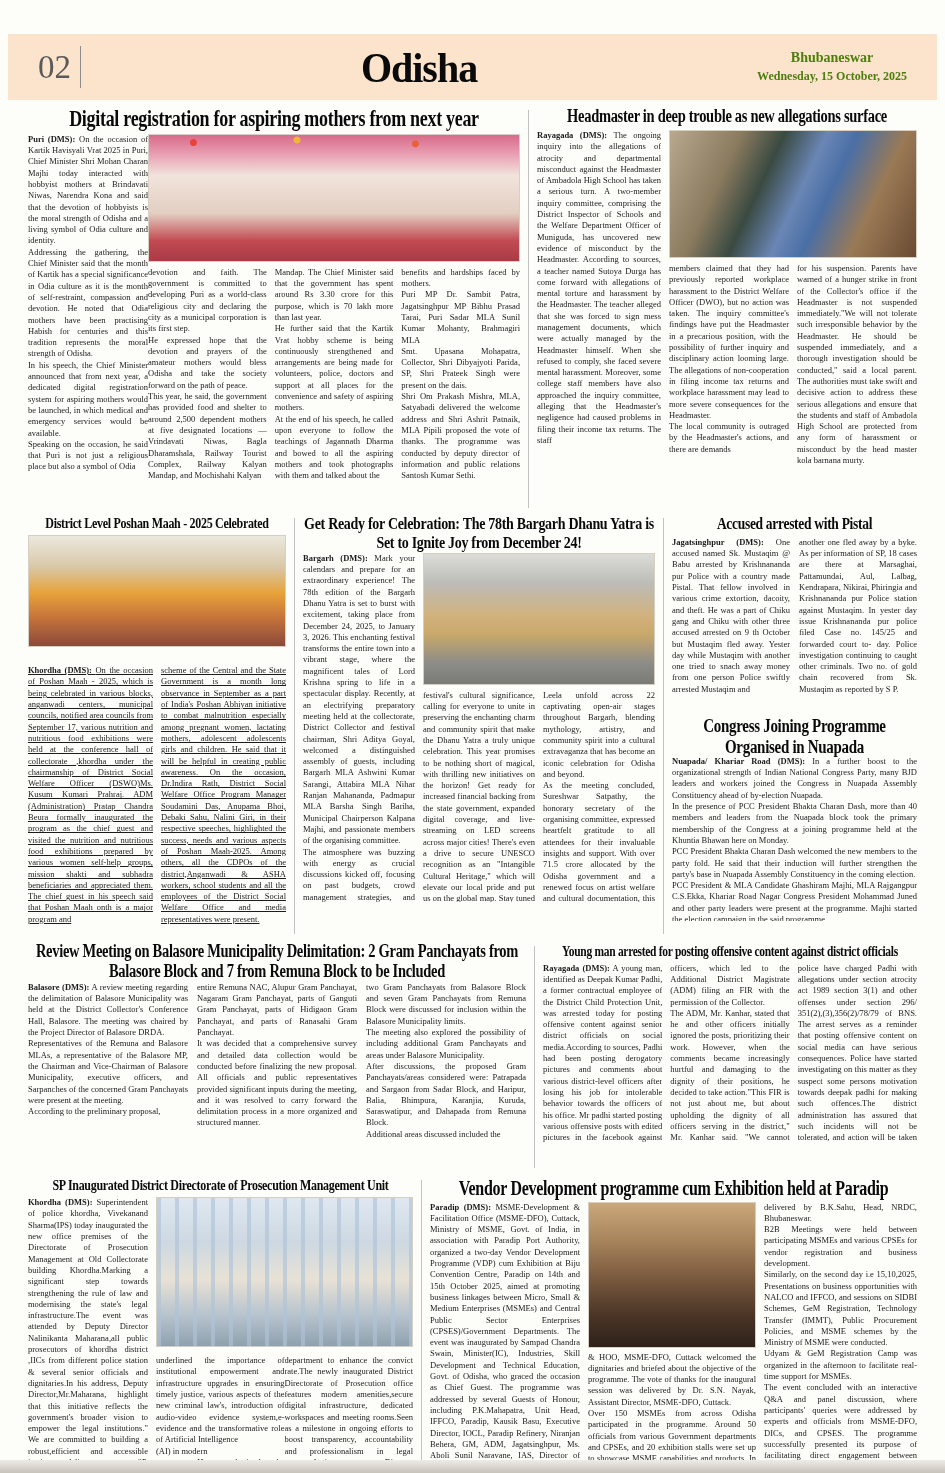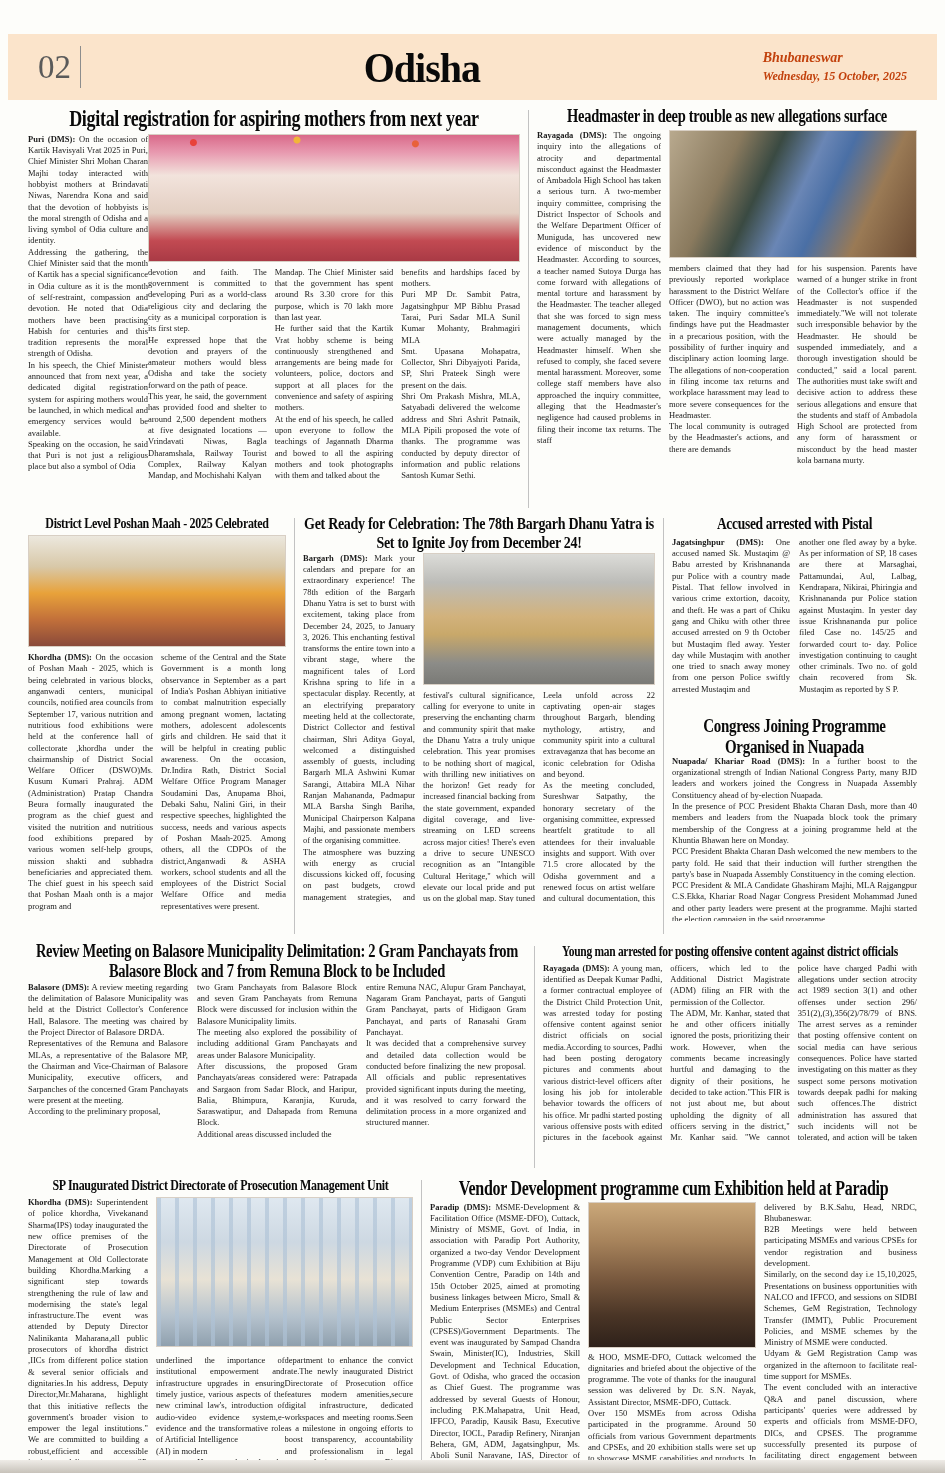--- a/index.html
+++ b/index.html
@@ -5,21 +5,21 @@
   html,body{margin:0;padding:0;background:#e9e9e9;}
   .page{position:relative;width:945px;height:1473px;margin:0 auto;background:#fdfdfa;overflow:hidden;
         font-family:"Liberation Serif",serif;color:#1c1c1c;}
   
   .masthead{position:absolute;left:8px;right:8px;top:34px;height:66px;background:var(--header-bg,#fbe4cb);
             display:flex;align-items:center;justify-content:space-between;padding:0 30px;box-sizing:border-box;}
   .mh-left{display:flex;align-items:flex-end;flex-direction:column;}
   .page-no{font-size:33px;color:#5a5a5a;line-height:1;padding-right:9px;border-right:1.5px solid #8d8d8d;height:42px;display:flex;align-items:center;}
   .brand{font-size:29px;font-weight:700;color:var(--brand-green,#1b4a3b);padding-left:10px;letter-spacing:.3px;}
   .section-title{font-size:40px;font-weight:700;color:#0a0a0a;letter-spacing:-1px;transform:scaleY(1.08);}
-  .mh-right{text-align:left;color:#c2410c;font-style:italic;}
+  .mh-right{text-align:center;color:#4d7c0f;}
   .mh-city{font-weight:700;font-size:14px;}
   .mh-date{font-weight:700;font-size:12px;margin-top:3px;}
   
   .content{position:absolute;left:28px;top:108px;width:889px;}
   .hl{font-weight:700;text-align:center;color:#0a0a0a;margin:0 0 6px;line-height:1.1;letter-spacing:-.3px;
       transform:scaleY(1.25);transform-origin:50% 20%;}
   .col,.wide{font-size:8.5px;line-height:11.3px;text-align:justify;white-space:pre-line;overflow:hidden;color:#1b1b1b;}
   .lead{font-weight:700;}
   .row{display:flex;}
   .vrule{width:1px;background:#c2c2c2;flex:0 0 1px;margin:2px 0;}
@@ -41,21 +41,21 @@
   .a-headmaster .hl{font-size:14.5px;}
   .a-headmaster .tall{width:124px;flex:0 0 124px;height:380px;margin-right:8px;}
   .p-headmaster{height:128px;background:
      linear-gradient(115deg,#b8a98e 0%,#8a7a5e 24%,#3a4a42 38%,#6a86b5 52%,#4a6fa5 62%,#9a7a55 78%,#6a4a32 100%);}
   
   .s2{height:420px;margin-bottom:8px;gap:8px;}
   .a-poshan{width:258px;flex:0 0 258px;}
   .a-poshan .hl{font-size:12px;}
   .p-poshan{height:112px;background:
      linear-gradient(180deg,#ece8de 0%,#d8c8a8 28%,#e8a23a 52%,#c2703a 76%,#8a4a3a 100%);}
-  .a-poshan .cols{gap:8px;margin-top:5px;}
+  .a-poshan .cols{gap:8px;margin-top:18px;text-decoration:underline;}
   .a-poshan .cols .col{flex:1;height:268px;}
   .a-bargarh{width:352px;flex:0 0 352px;}
   .a-bargarh .hl{font-size:14px;}
   .a-bargarh .tall{width:112px;flex:0 0 112px;height:352px;margin-right:8px;}
   .p-bargarh{height:132px;background:
      linear-gradient(180deg,#dcdcd8 0%,#bcbcb8 22%,#d2b27c 48%,#c8a86a 62%,#8c8c88 84%,#7a7a76 100%);}
   .a-bargarh .cols{gap:8px;margin-top:5px;}
   .a-bargarh .cols .col{flex:1;height:212px;}
   .a-right2{flex:1;display:flex;flex-direction:column;}
   .a-pistal .hl{font-size:13.5px;}
@@ -200,26 +200,26 @@
       </div>
     </section>
 
     <section class="s3">
       <article class="a-balasore">
         <h1 class="hl">Review Meeting on Balasore Municipality Delimitation: 2 Gram Panchayats from Balasore Block and 7 from Remuna Block to be Included</h1>
         <div class="row cols">
           <div class="col"><span class="lead">Balasore (DMS):</span> <span>A review meeting regarding the delimitation of Balasore Municipality was held at the District Collector's Conference Hall, Balasore. The meeting was chaired by the Project Director of Balasore DRDA.
 Representatives of the Remuna and Balasore MLAs, a representative of the Balasore MP, the Chairman and Vice-Chairman of Balasore Municipality, executive officers, and Sarpanches of the concerned Gram Panchayats were present at the meeting.
 According to the preliminary proposal,</span></div>
+          <div class="col">entire Remuna NAC, Alupur Gram Panchayat, Nagaram Gram Panchayat, parts of Ganguti Gram Panchayat, parts of Hidigaon Gram Panchayat, and parts of Ranasahi Gram Panchayat.
+It was decided that a comprehensive survey and detailed data collection would be conducted before finalizing the new proposal. All officials and public representatives provided significant inputs during the meeting, and it was resolved to carry forward the delimitation process in a more organized and structured manner.</div>
           <div class="col">two Gram Panchayats from Balasore Block and seven Gram Panchayats from Remuna Block were discussed for inclusion within the Balasore Municipality limits.
 The meeting also explored the possibility of including additional Gram Panchayats and areas under Balasore Municipality.
 After discussions, the proposed Gram Panchayats/areas considered were: Patrapada and Sargaon from Sadar Block, and Haripur, Balia, Bhimpura, Karanjia, Kuruda, Saraswatipur, and Dahapada from Remuna Block.
 Additional areas discussed included the</div>
-          <div class="col">entire Remuna NAC, Alupur Gram Panchayat, Nagaram Gram Panchayat, parts of Ganguti Gram Panchayat, parts of Hidigaon Gram Panchayat, and parts of Ranasahi Gram Panchayat.
-It was decided that a comprehensive survey and detailed data collection would be conducted before finalizing the new proposal. All officials and public representatives provided significant inputs during the meeting, and it was resolved to carry forward the delimitation process in a more organized and structured manner.</div>
         </div>
       </article>
       <div class="vrule"></div>
       <article class="a-young">
         <h1 class="hl">Young man arrested for posting offensive content against district officials</h1>
         <div class="row cols">
           <div class="col"><span class="lead">Rayagada (DMS):</span> <span>A young man, identified as Deepak Kumar Padhi, a former contractual employee of the District Child Protection Unit, was arrested today for posting offensive content against senior district officials on social media.According to sources, Padhi had been posting derogatory pictures and comments about various district-level officers after losing his job for intolerable behavior towards the officers of his office.  Mr padhi started posting various offensive posts with edited pictures in the facebook  against vaious officas including ex-collector of rayagada panil patwari, ADM Nihar Ranjan Kanhar and other</span></div>
           <div class="col">officers, which led to the Additional District Magistrate (ADM) filing an FIR with the permission of the Collector.
 The ADM, Mr. Kanhar, stated that he and other officers initially ignored the posts, prioritizing their work. However, when the comments became increasingly hurtful and damaging to the dignity of their positions, he decided to take action."This FIR is not just about me, but about upholding the dignity of all officers serving in the district," Mr. Kanhar said. "We cannot allow individuals to undermine the authority of the administration through such malicious posts."The</div>
           <div class="col">police have charged Padhi with allegations under section  atrocity act 1989 section 3(1) and other offenses under section 296/ 351(2),(3),356(2)/78/79 of BNS. The arrest serves as a reminder that posting offensive content on social media can have serious consequences. Police have started investigating on this matter as they suspect some persons motivation towards deepak padhi for making such offences.The district administration has assured that such incidents will not be tolerated, and action will be taken against those who attempt to tarnish the reputation of public officials.</div>

